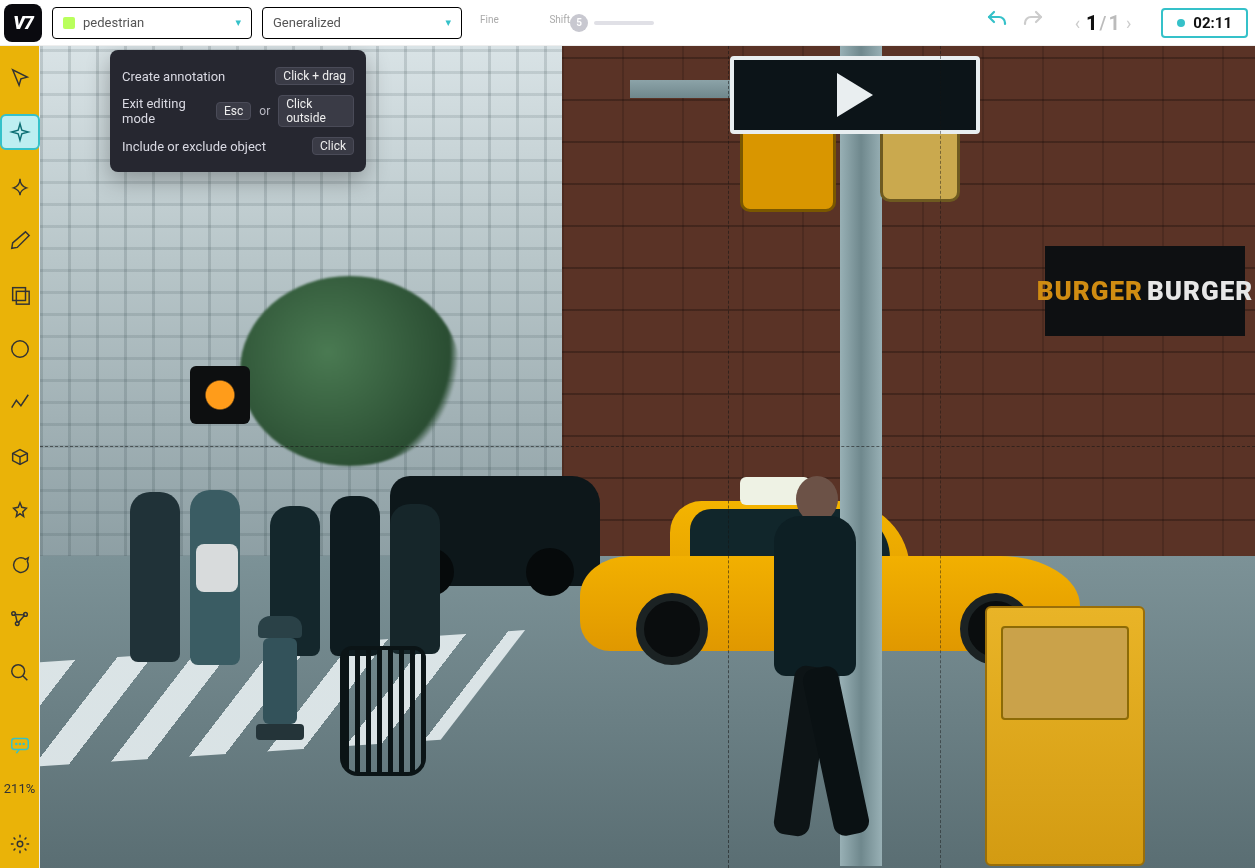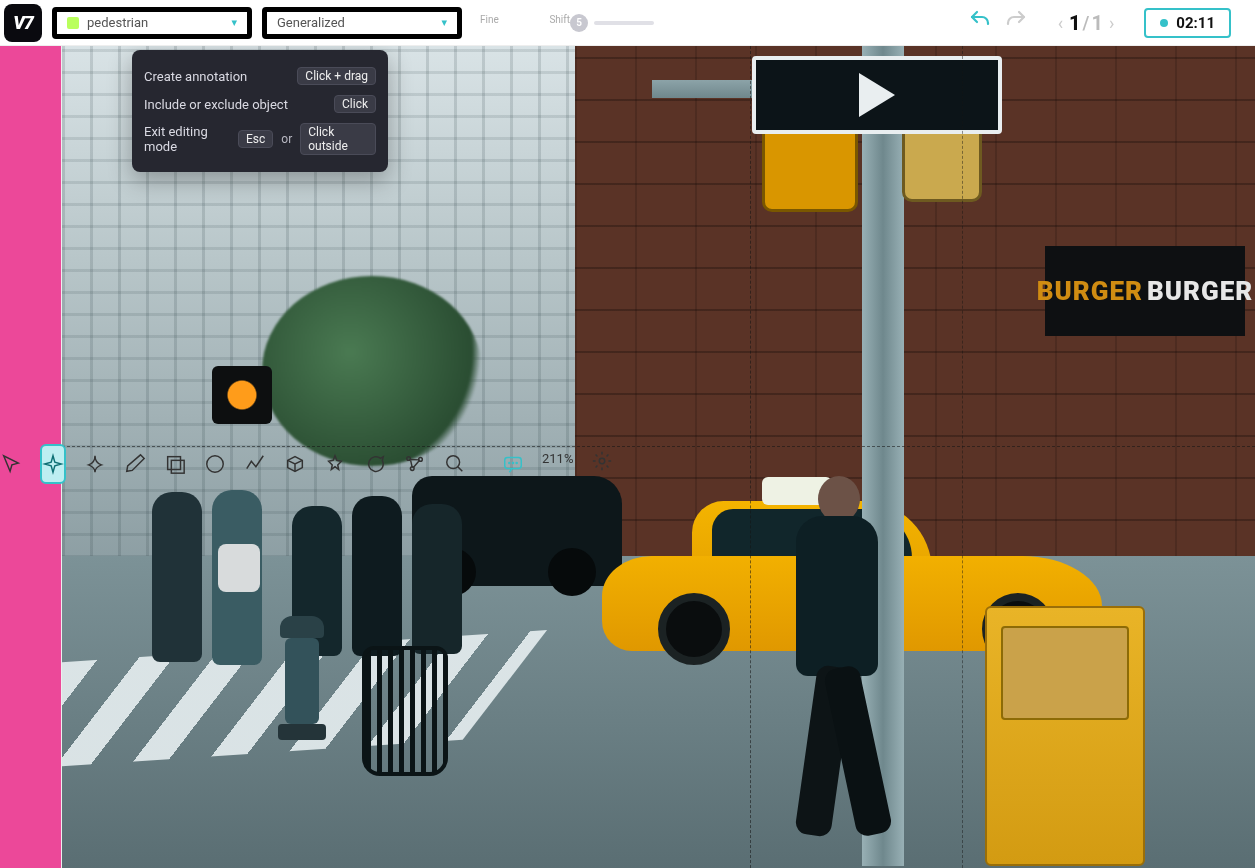--- a/index.html
+++ b/index.html
@@ -4,38 +4,38 @@
 <style>
   * { box-sizing: border-box; margin: 0; padding: 0; }
   html, body { width: 100%; height: 100%; font-family: -apple-system, BlinkMacSystemFont, "Segoe UI", Roboto, sans-serif; background: #fafafa; overflow: hidden; }
   body { display: flex; flex-direction: column; }
 
   
   .topbar {
     height: 46px;
     display: flex;
     align-items: center;
-    padding: 0 24px 0 0;
+    padding: 0 7px 0 0;
     background: #fff;
     border-bottom: 1px solid #eee;
     gap: 10px;
     position: relative;
     z-index: 20;
   }
   .logo {
     width: 38px; height: 38px;
     background: #0a0a0f;
     border-radius: 8px;
     display: flex; align-items: center; justify-content: center;
     margin-left: 4px;
   }
   .logo-text { color: #fff; font-weight: 900; font-size: 18px; font-style: italic; letter-spacing: -1px; }
   .dropdown {
     height: 32px;
-    border: 5px solid #000000;
+    border: 1px solid #000000;
     border-radius: 4px;
     display: flex; align-items: center;
     padding: 0 10px;
     background: #fff;
     cursor: pointer;
     position: relative;
     min-width: 150px;
   }
   .dropdown.class { width: 200px; }
   .dropdown.model { width: 200px; }
@@ -65,24 +65,24 @@
     border: 2px solid #35c1c9; border-radius: 4px; padding: 4px 14px;
     display: flex; align-items: center; gap: 8px;
     font-weight: 700; color: #111; font-size: 15px;
   }
   .timer-dot { width: 8px; height: 8px; background: #35c1c9; border-radius: 50%; }
 
   
   .main { flex: 1; display: flex; overflow: hidden; position: relative; }
 
   .toolbar {
-    width: 62px;
-    background: #ec4899;
+    width: 40px;
+    background: #eab308;
     border-right: 1px solid #eee;
-    display: flex; flex-direction: row; align-items: center;
+    display: flex; flex-direction: column; align-items: center;
     padding-top: 14px;
     gap: 18px;
     position: relative;
     z-index: 10;
   }
   .tool {
     width: 40px; height: 40px;
     display: flex; align-items: center; justify-content: center;
     color: #333; border-radius: 6px;
     cursor: pointer;
@@ -358,32 +358,32 @@
   <div class="canvas">
 
     <div class="tooltip">
       <div class="tt-row">
         <span class="tt-label">Create annotation</span>
         <span class="kbd">
             <kbd>Click + drag</kbd>
           </span>
       </div>
       <div class="tt-row">
-        <span class="tt-label">Include or exclude object</span>
-        <span class="kbd">
-            <kbd>Click</kbd>
-          </span>
-      </div>
-      <div class="tt-row">
         <span class="tt-label">Exit editing mode</span>
         <span class="kbd">
           <kbd>Esc</kbd>
           <span class="or">or</span>
           <kbd>Click outside</kbd>
         </span>
+      </div>
+      <div class="tt-row">
+        <span class="tt-label">Include or exclude object</span>
+        <span class="kbd">
+            <kbd>Click</kbd>
+          </span>
       </div>
     </div>
 
     <div class="scene">
       <div class="sky"></div>
       <div class="bldg-left"></div>
       <div class="bldg-right"></div>
       <div class="burger">
         <span class="accent">BURGER</span>
           <span>BURGER</span>

